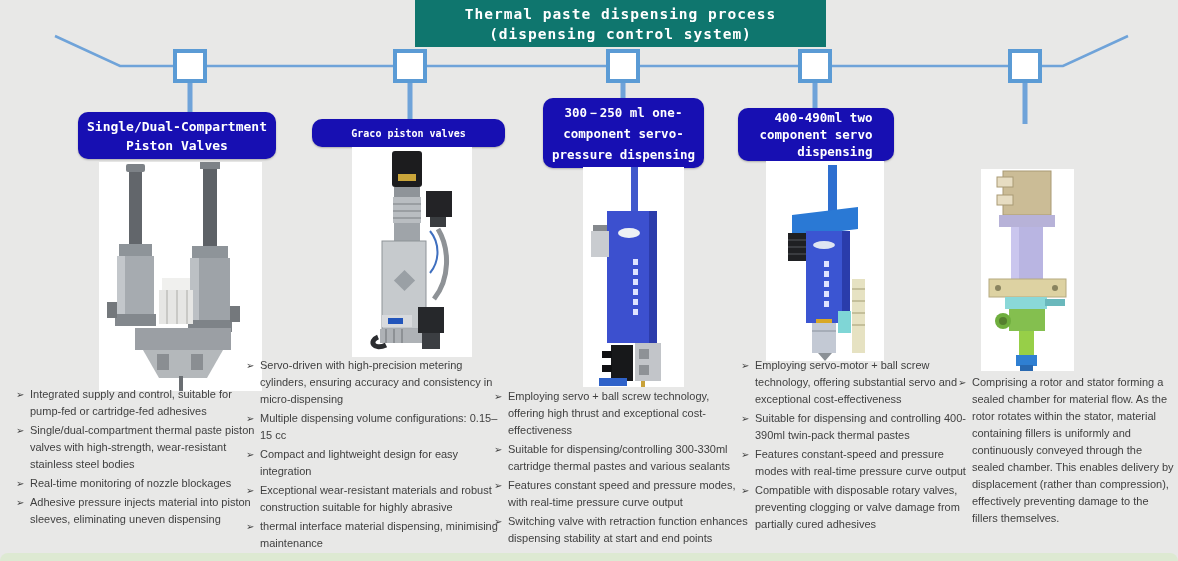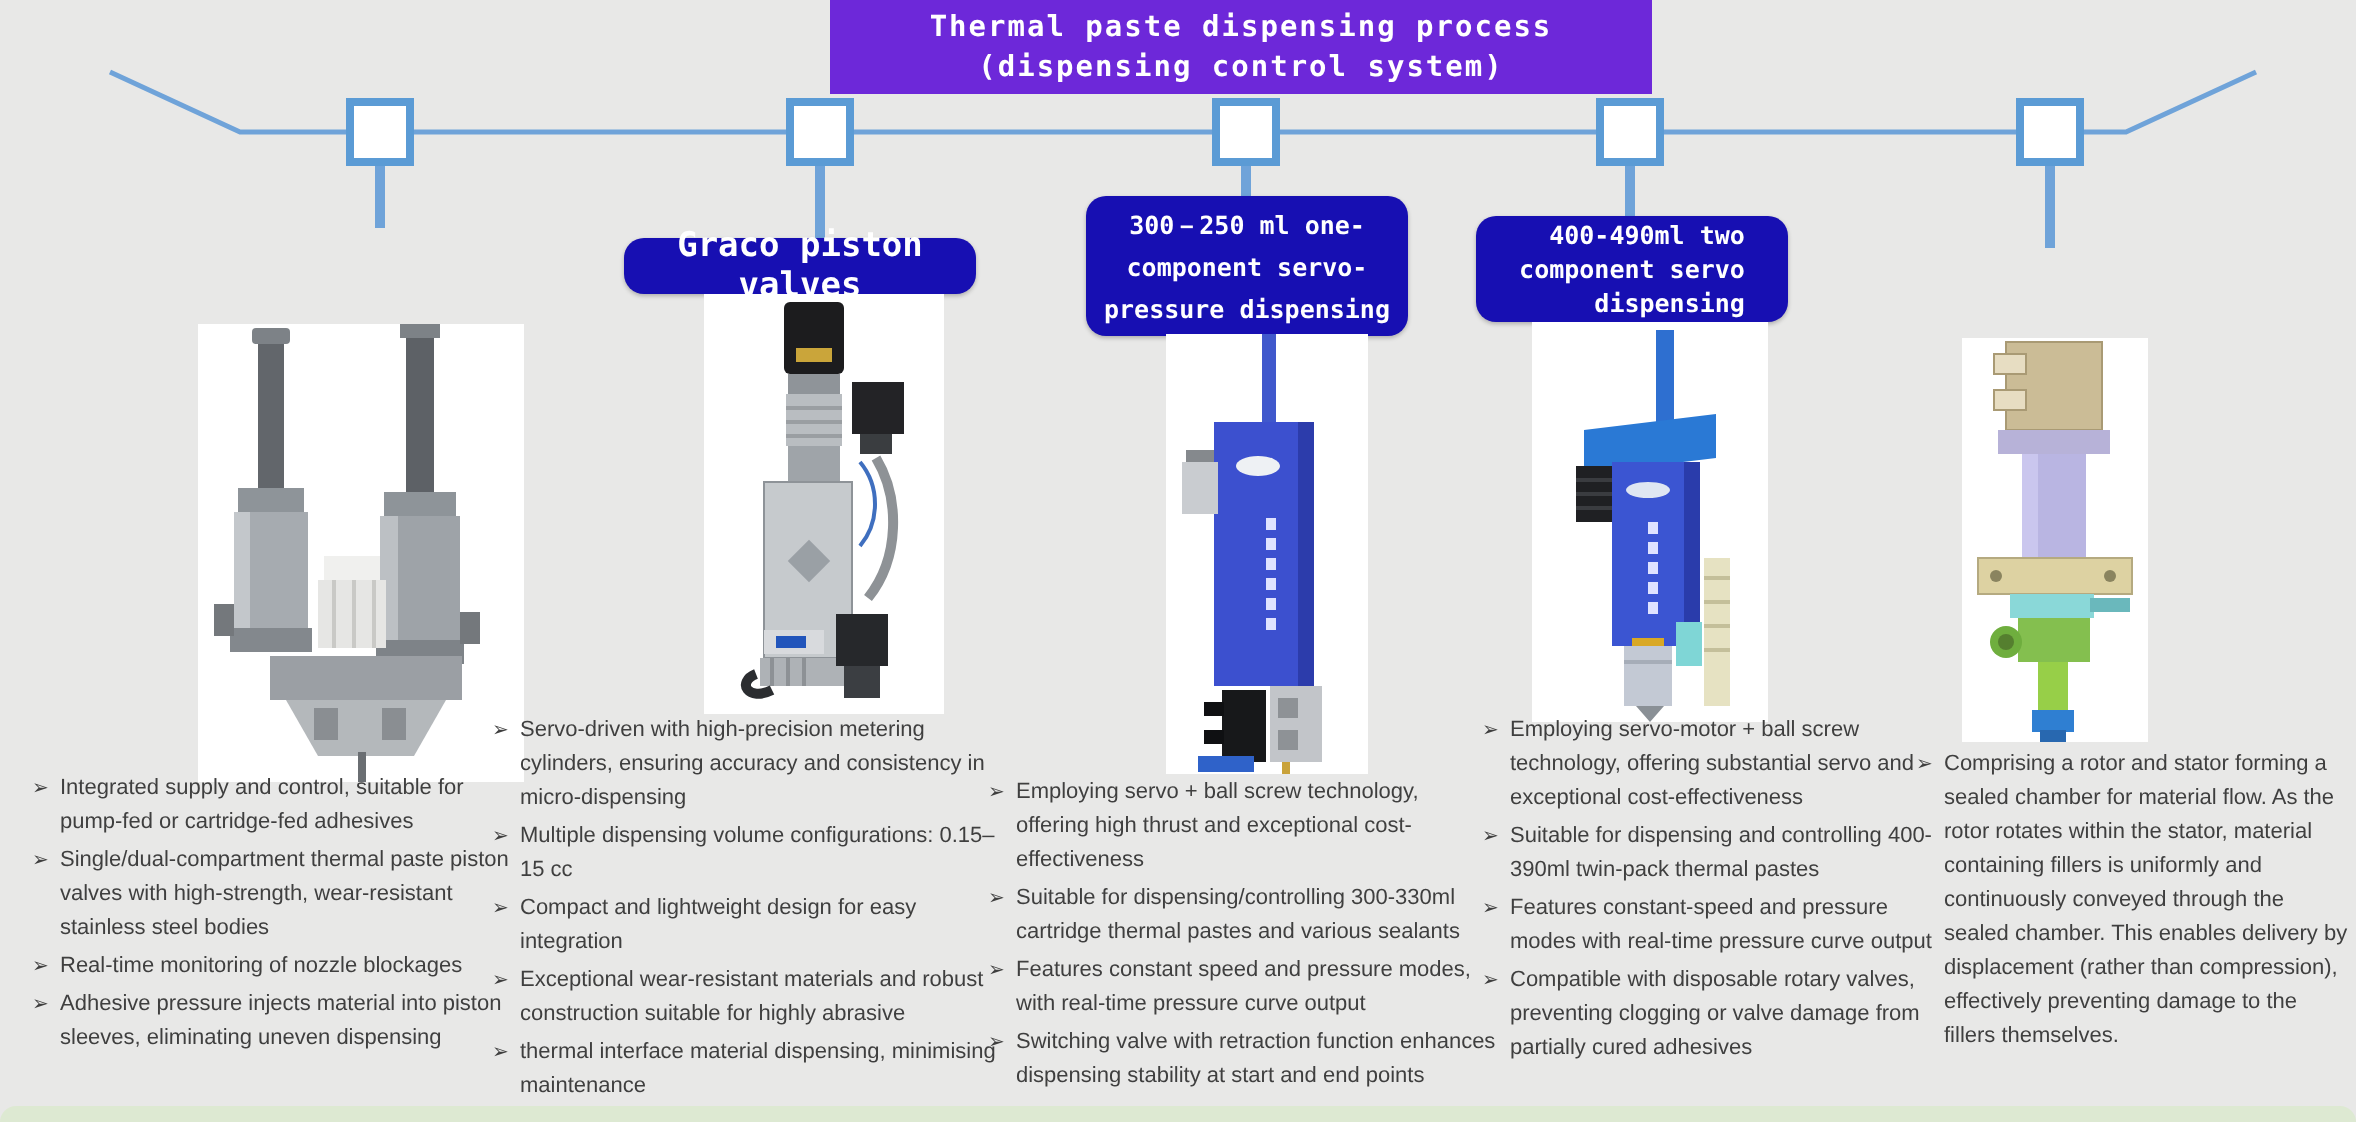--- a/index.html
+++ b/index.html
@@ -7,39 +7,39 @@
     width:1178px;height:561px;
     background:#e8e8e7;
     font-family:"Liberation Sans",sans-serif;
     position:relative;overflow:hidden;
   }
   .stage{position:absolute;inset:0;width:1178px;height:561px;}
 
   
   .banner{
     position:absolute;left:415px;top:0;width:411px;height:47px;
-    background:#6d28d9;color:#ffffff;
+    background:#0f766e;color:#ffffff;
     display:flex;flex-direction:column;align-items:center;justify-content:center;
     font-family:"DejaVu Sans Mono",monospace;font-weight:bold;
     font-size:14.5px;letter-spacing:1px;line-height:20px;
     white-space:pre-line;text-align:center;
   }
 
   
   .connectors{position:absolute;left:0;top:0;width:1178px;height:140px;}
 
   
   .node{
     position:absolute;background:#170fb2;color:#fff;border-radius:10px;
     font-family:"DejaVu Sans Mono",monospace;font-weight:bold;
     display:flex;align-items:center;justify-content:center;text-align:center;
     white-space:pre-line;box-shadow:0 1px 2px rgba(0,0,0,.25);
   }
   .node1{left:78px;top:112px;width:198px;height:47px;font-size:13px;line-height:19px;}
-  .node2{left:312px;top:119px;width:176px;height:28px;font-size:17px;}
+  .node2{left:312px;top:119px;width:193px;height:28px;font-size:10px;}
   .node3{left:543px;top:98px;width:161px;height:70px;font-size:12.5px;line-height:21px;}
   .node4{left:738px;top:108px;width:156px;height:53px;font-size:12.5px;line-height:17px;text-align:right;}
   .node5{left:936px;top:122px;width:181px;height:28px;font-size:13.5px;}
 
   
   .pic{position:absolute;background:#ffffff;display:flex;align-items:center;justify-content:center;}
   .pic1{left:99px;top:162px;width:163px;height:229px;}
   .pic2{left:352px;top:147px;width:120px;height:210px;}
   .pic3{left:583px;top:167px;width:101px;height:220px;}
   .pic4{left:766px;top:161px;width:118px;height:200px;}
@@ -80,20 +80,22 @@
       <rect x="395" y="51" width="30" height="30" fill="#ffffff" stroke="#5b9bd5" stroke-width="4"></rect>
       <rect x="608" y="51" width="30" height="30" fill="#ffffff" stroke="#5b9bd5" stroke-width="4"></rect>
       <rect x="800" y="51" width="30" height="30" fill="#ffffff" stroke="#5b9bd5" stroke-width="4"></rect>
       <rect x="1010" y="51" width="30" height="30" fill="#ffffff" stroke="#5b9bd5" stroke-width="4"></rect>
     </g>
   </svg>
 
   <div class="banner">Thermal paste dispensing process
 (dispensing control system)</div>
 
+  <div class="node node1">Single/Dual-Compartment
+Piston Valves</div>
   <div class="node node2">Graco piston valves</div>
   <div class="node node3">300－250 ml one-
 component servo-
 pressure dispensing</div>
   <div class="node node4">400-490ml two
 component servo
 dispensing</div>
 
   <div class="pic pic1">
     <svg width="163" height="229" viewBox="0 0 163 229">

